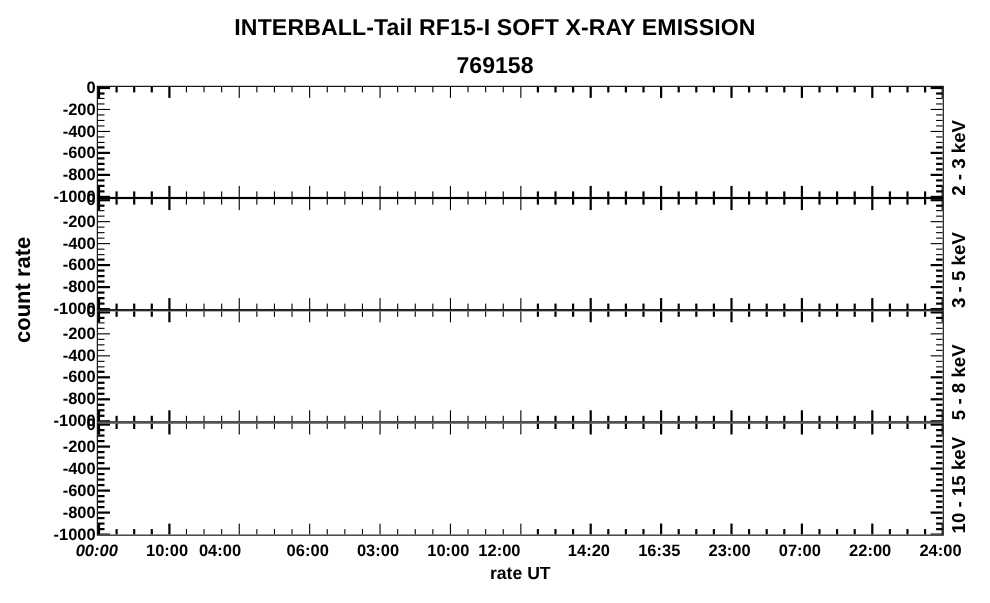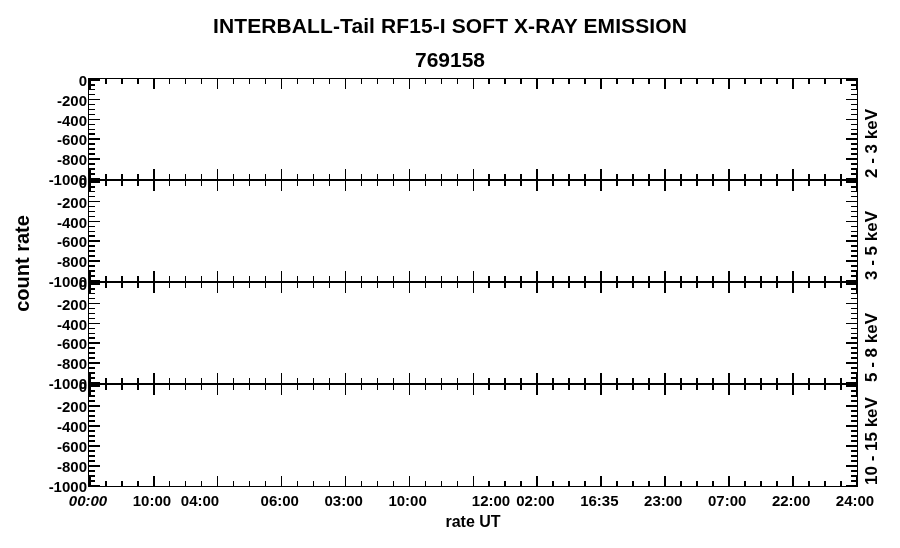--- a/index.html
+++ b/index.html
@@ -775,22 +775,22 @@
     </div>
   </div>
 
 <div id="xticklabels">
     <div class="xtick-label" style="left: 0px; font-style: italic;">00:00</div>
     <div class="xtick-label" style="left: 63.9167px;">10:00</div>
     <div class="xtick-label" style="left: 112px;">04:00</div>
     <div class="xtick-label" style="left: 191.75px;">06:00</div>
     <div class="xtick-label" style="left: 255.667px;">03:00</div>
     <div class="xtick-label" style="left: 319.583px;">10:00</div>
-    <div class="xtick-label" style="left: 403px;">12:00</div>
-    <div class="xtick-label" style="left: 447.417px;">02:00</div>
+    <div class="xtick-label" style="left: 366px;">12:00</div>
+    <div class="xtick-label" style="left: 447.417px;">14:20</div>
     <div class="xtick-label" style="left: 511.333px;">16:35</div>
     <div class="xtick-label" style="left: 575.25px;">23:00</div>
     <div class="xtick-label" style="left: 639.167px;">07:00</div>
     <div class="xtick-label" style="left: 703.083px;">22:00</div>
     <div class="xtick-label" style="left: 767px;">24:00</div>
   </div>
 
 <div id="xlabel">rate UT</div>
 
 <div class="band-label" style="top: 178px;">2 - 3 keV</div>

